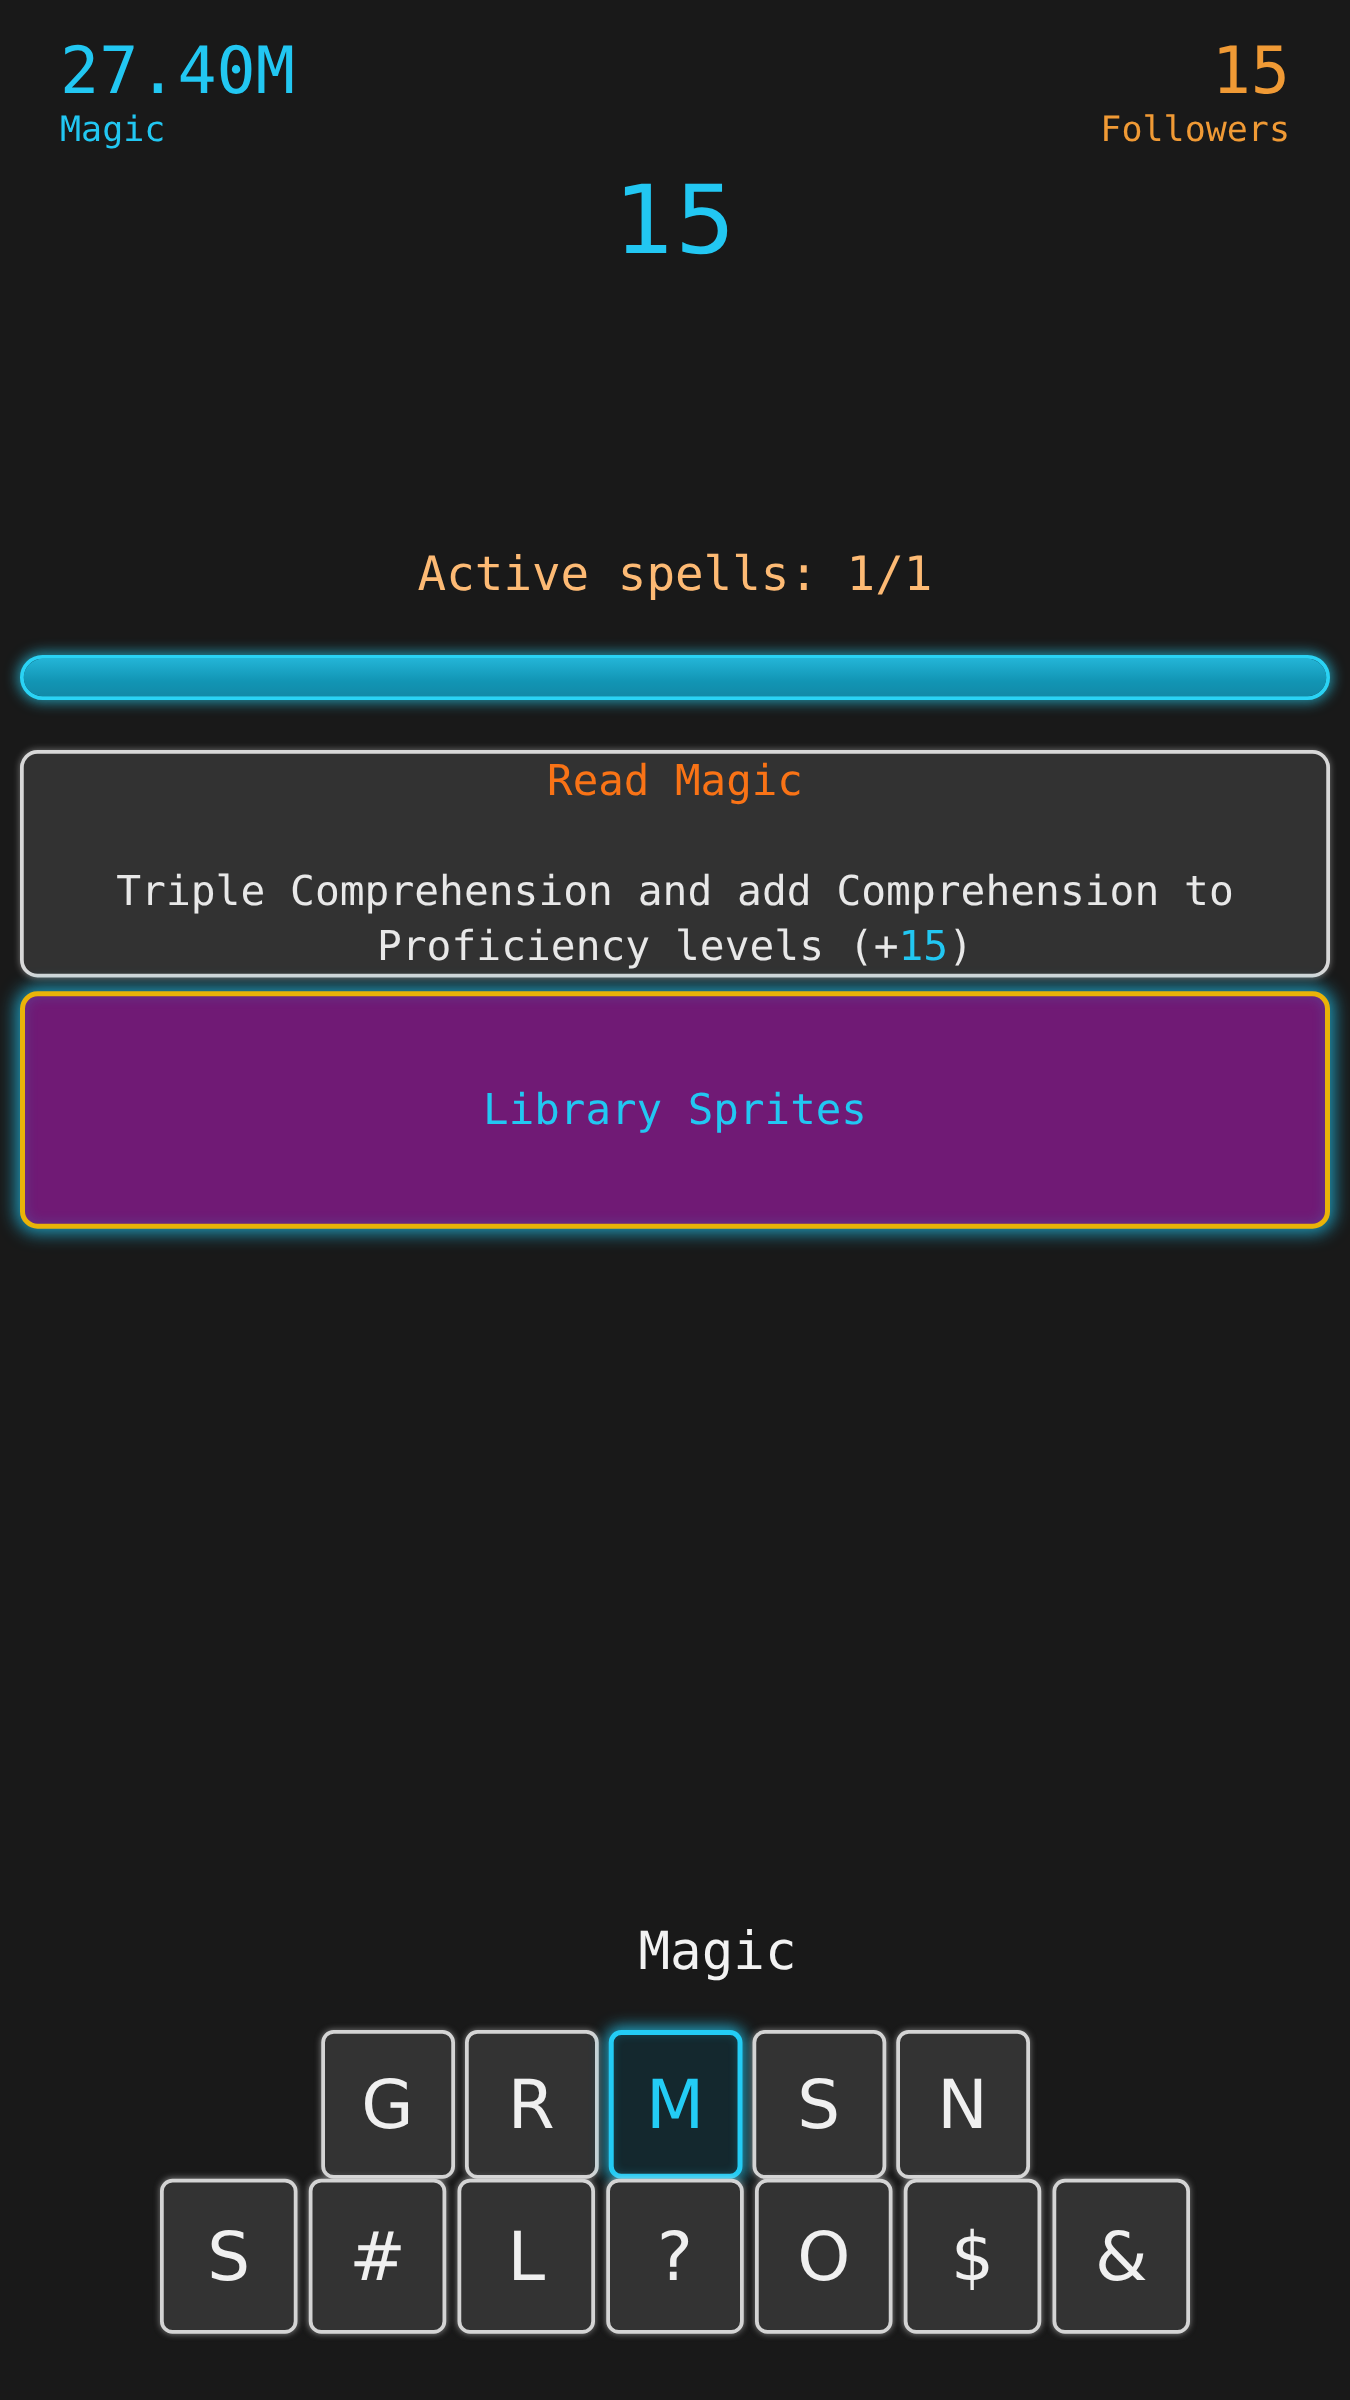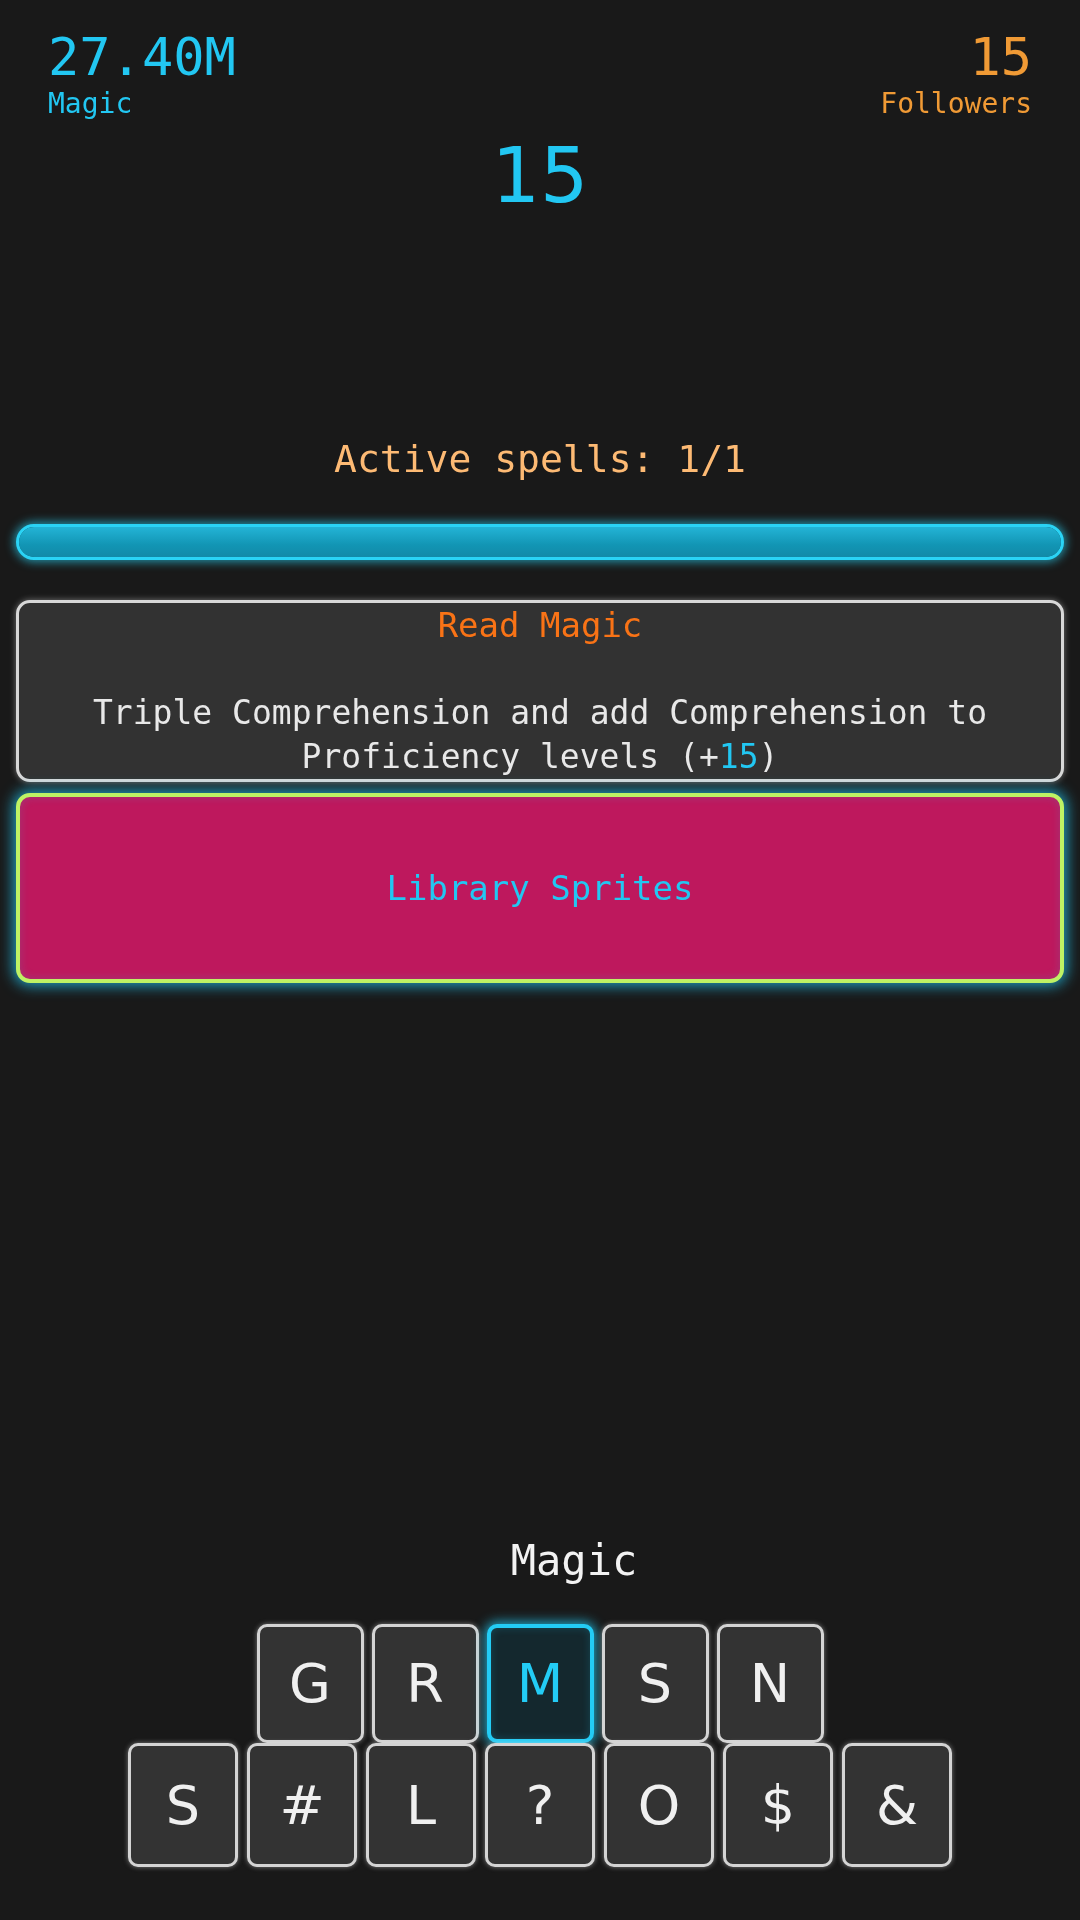--- a/index.html
+++ b/index.html
@@ -116,22 +116,22 @@
     flex-direction: column;
     justify-content: center;
     align-items: center;
   }
   .card-inactive {
     background: #323232;
     border: 3px solid #d8d8d8;
     box-shadow: 0 0 6px rgba(230,230,230,0.45);
   }
   .card-active {
-    background: #be185d;
-    border: 4px solid #bef264;
+    background: #701a75;
+    border: 4px solid #eab308;
     box-shadow: 0 0 14px 3px rgba(34,199,242,0.75),
                 inset 0 0 10px rgba(34,199,242,0.18);
   }
   #card-read-magic {
     top: 600px;
     height: 182px;
   }
   #card-library-sprites {
     top: 793px;
     height: 190px;

